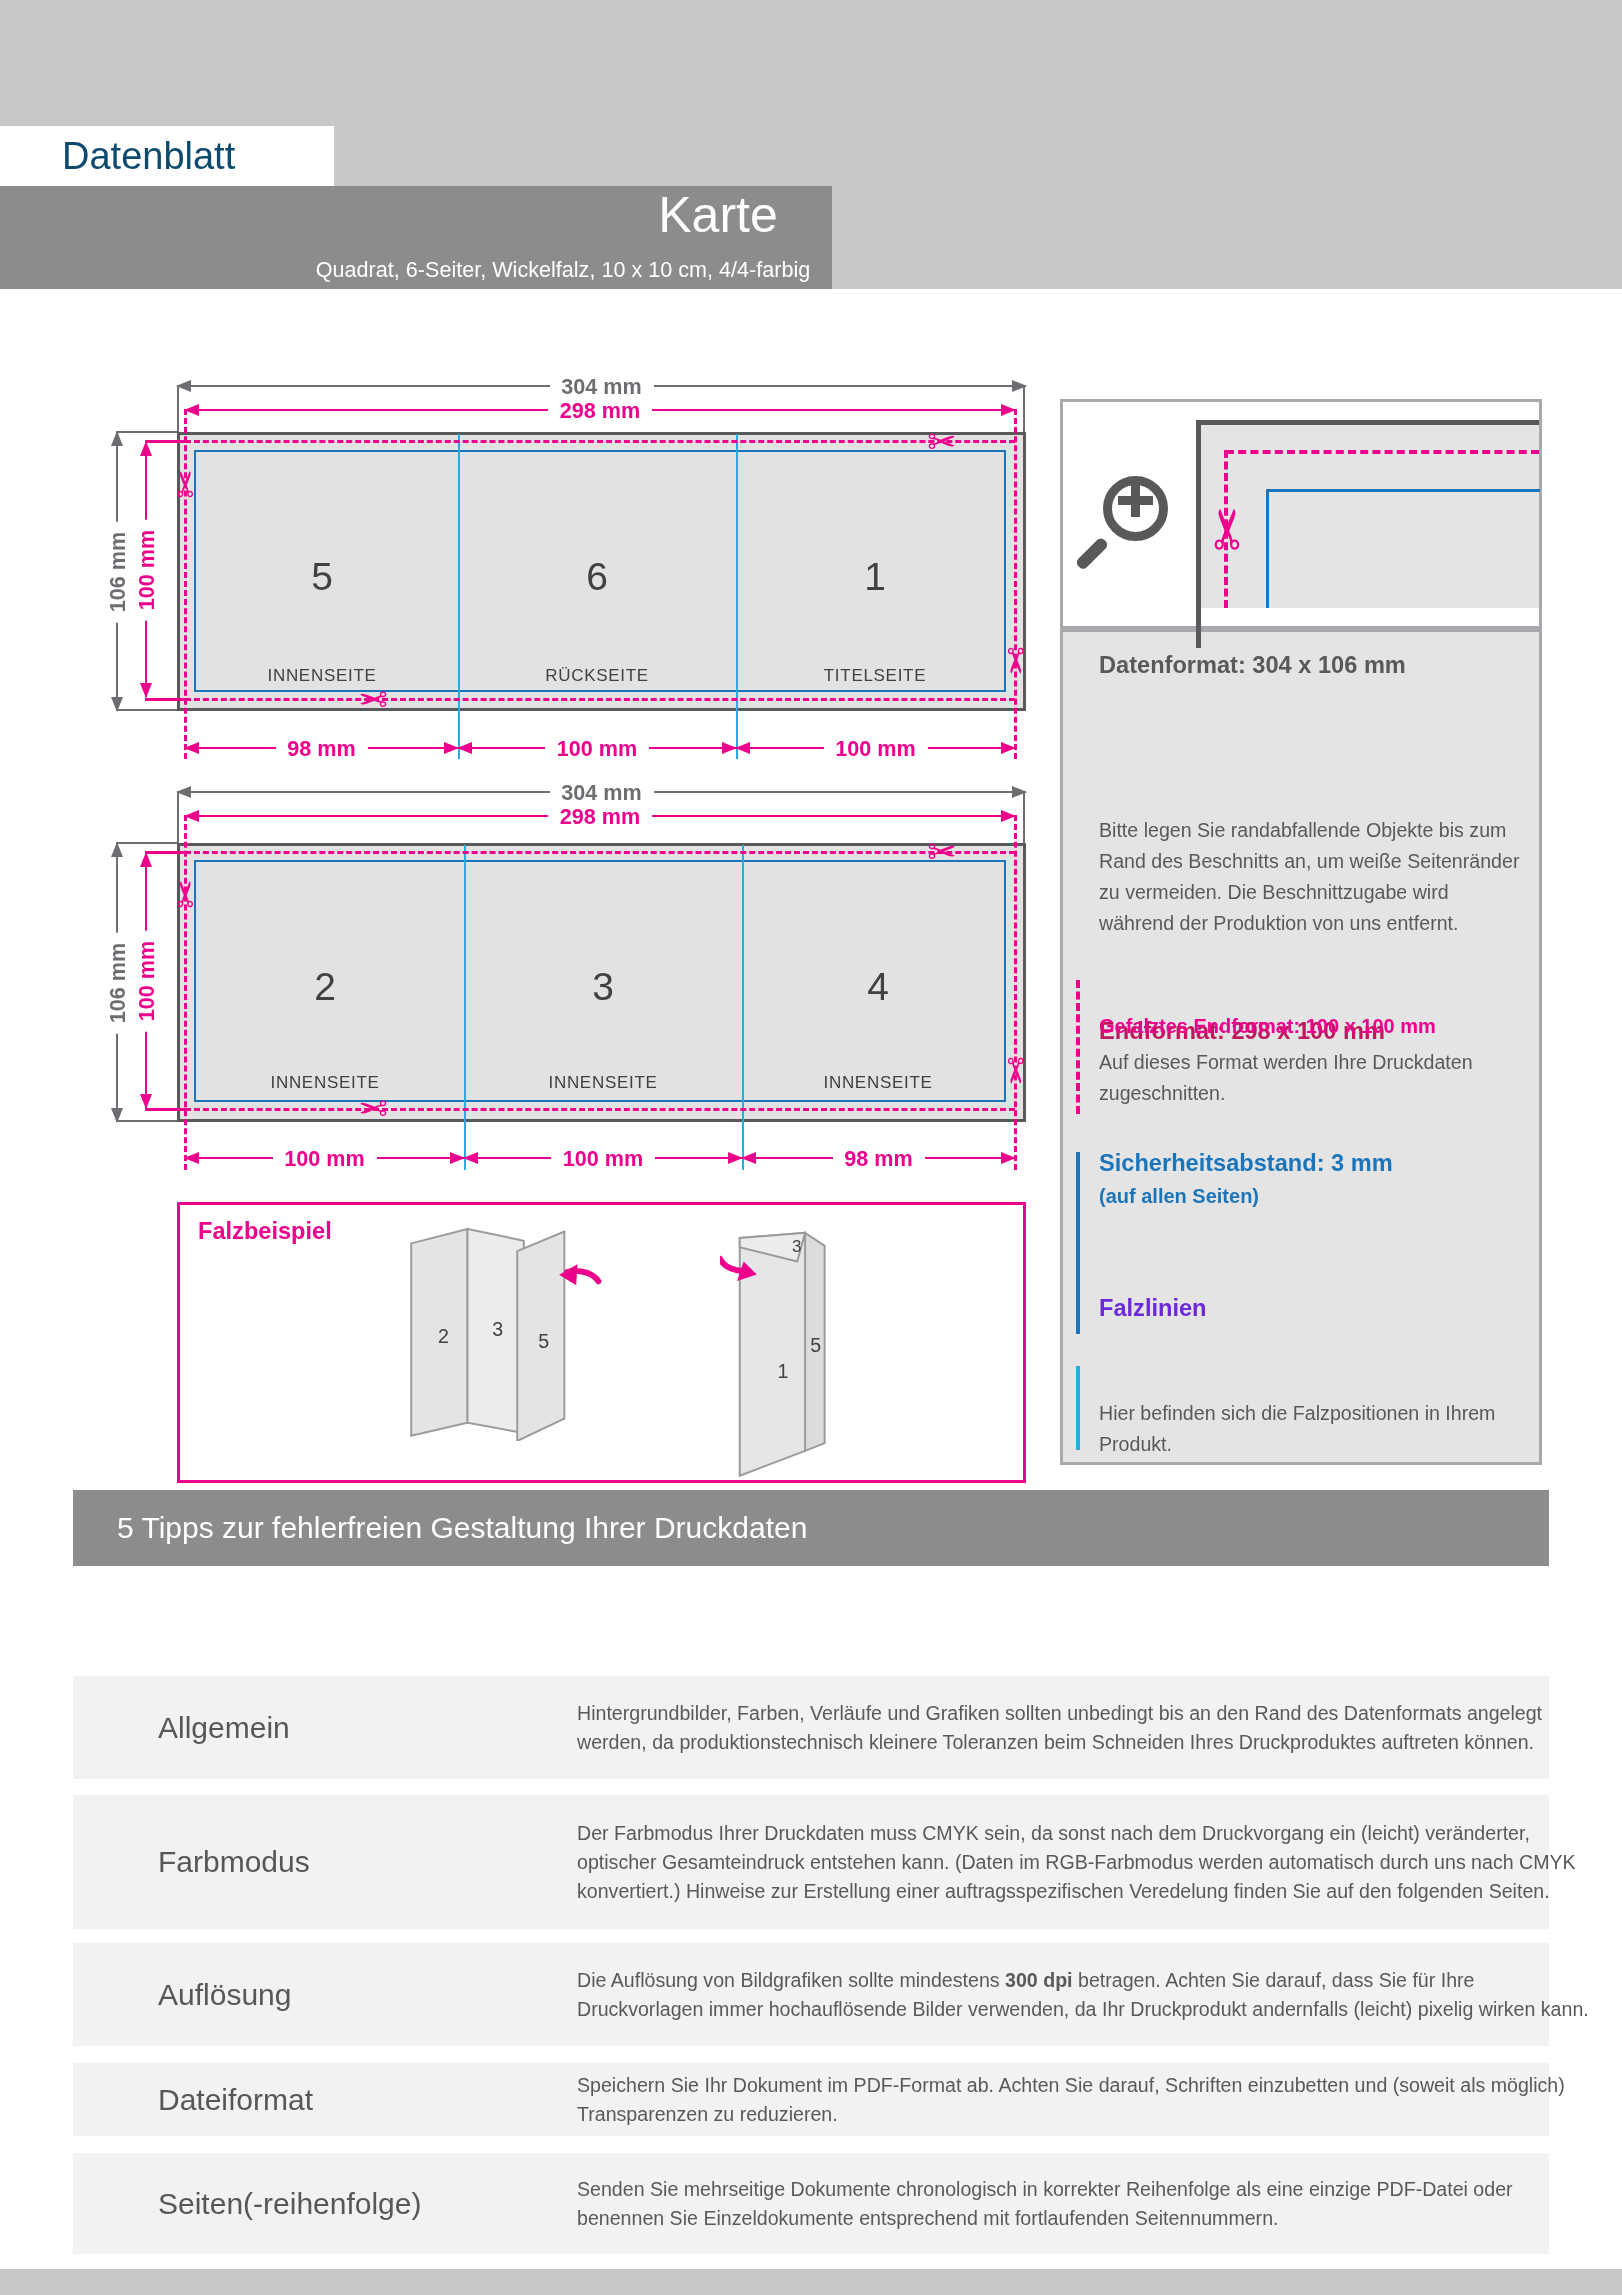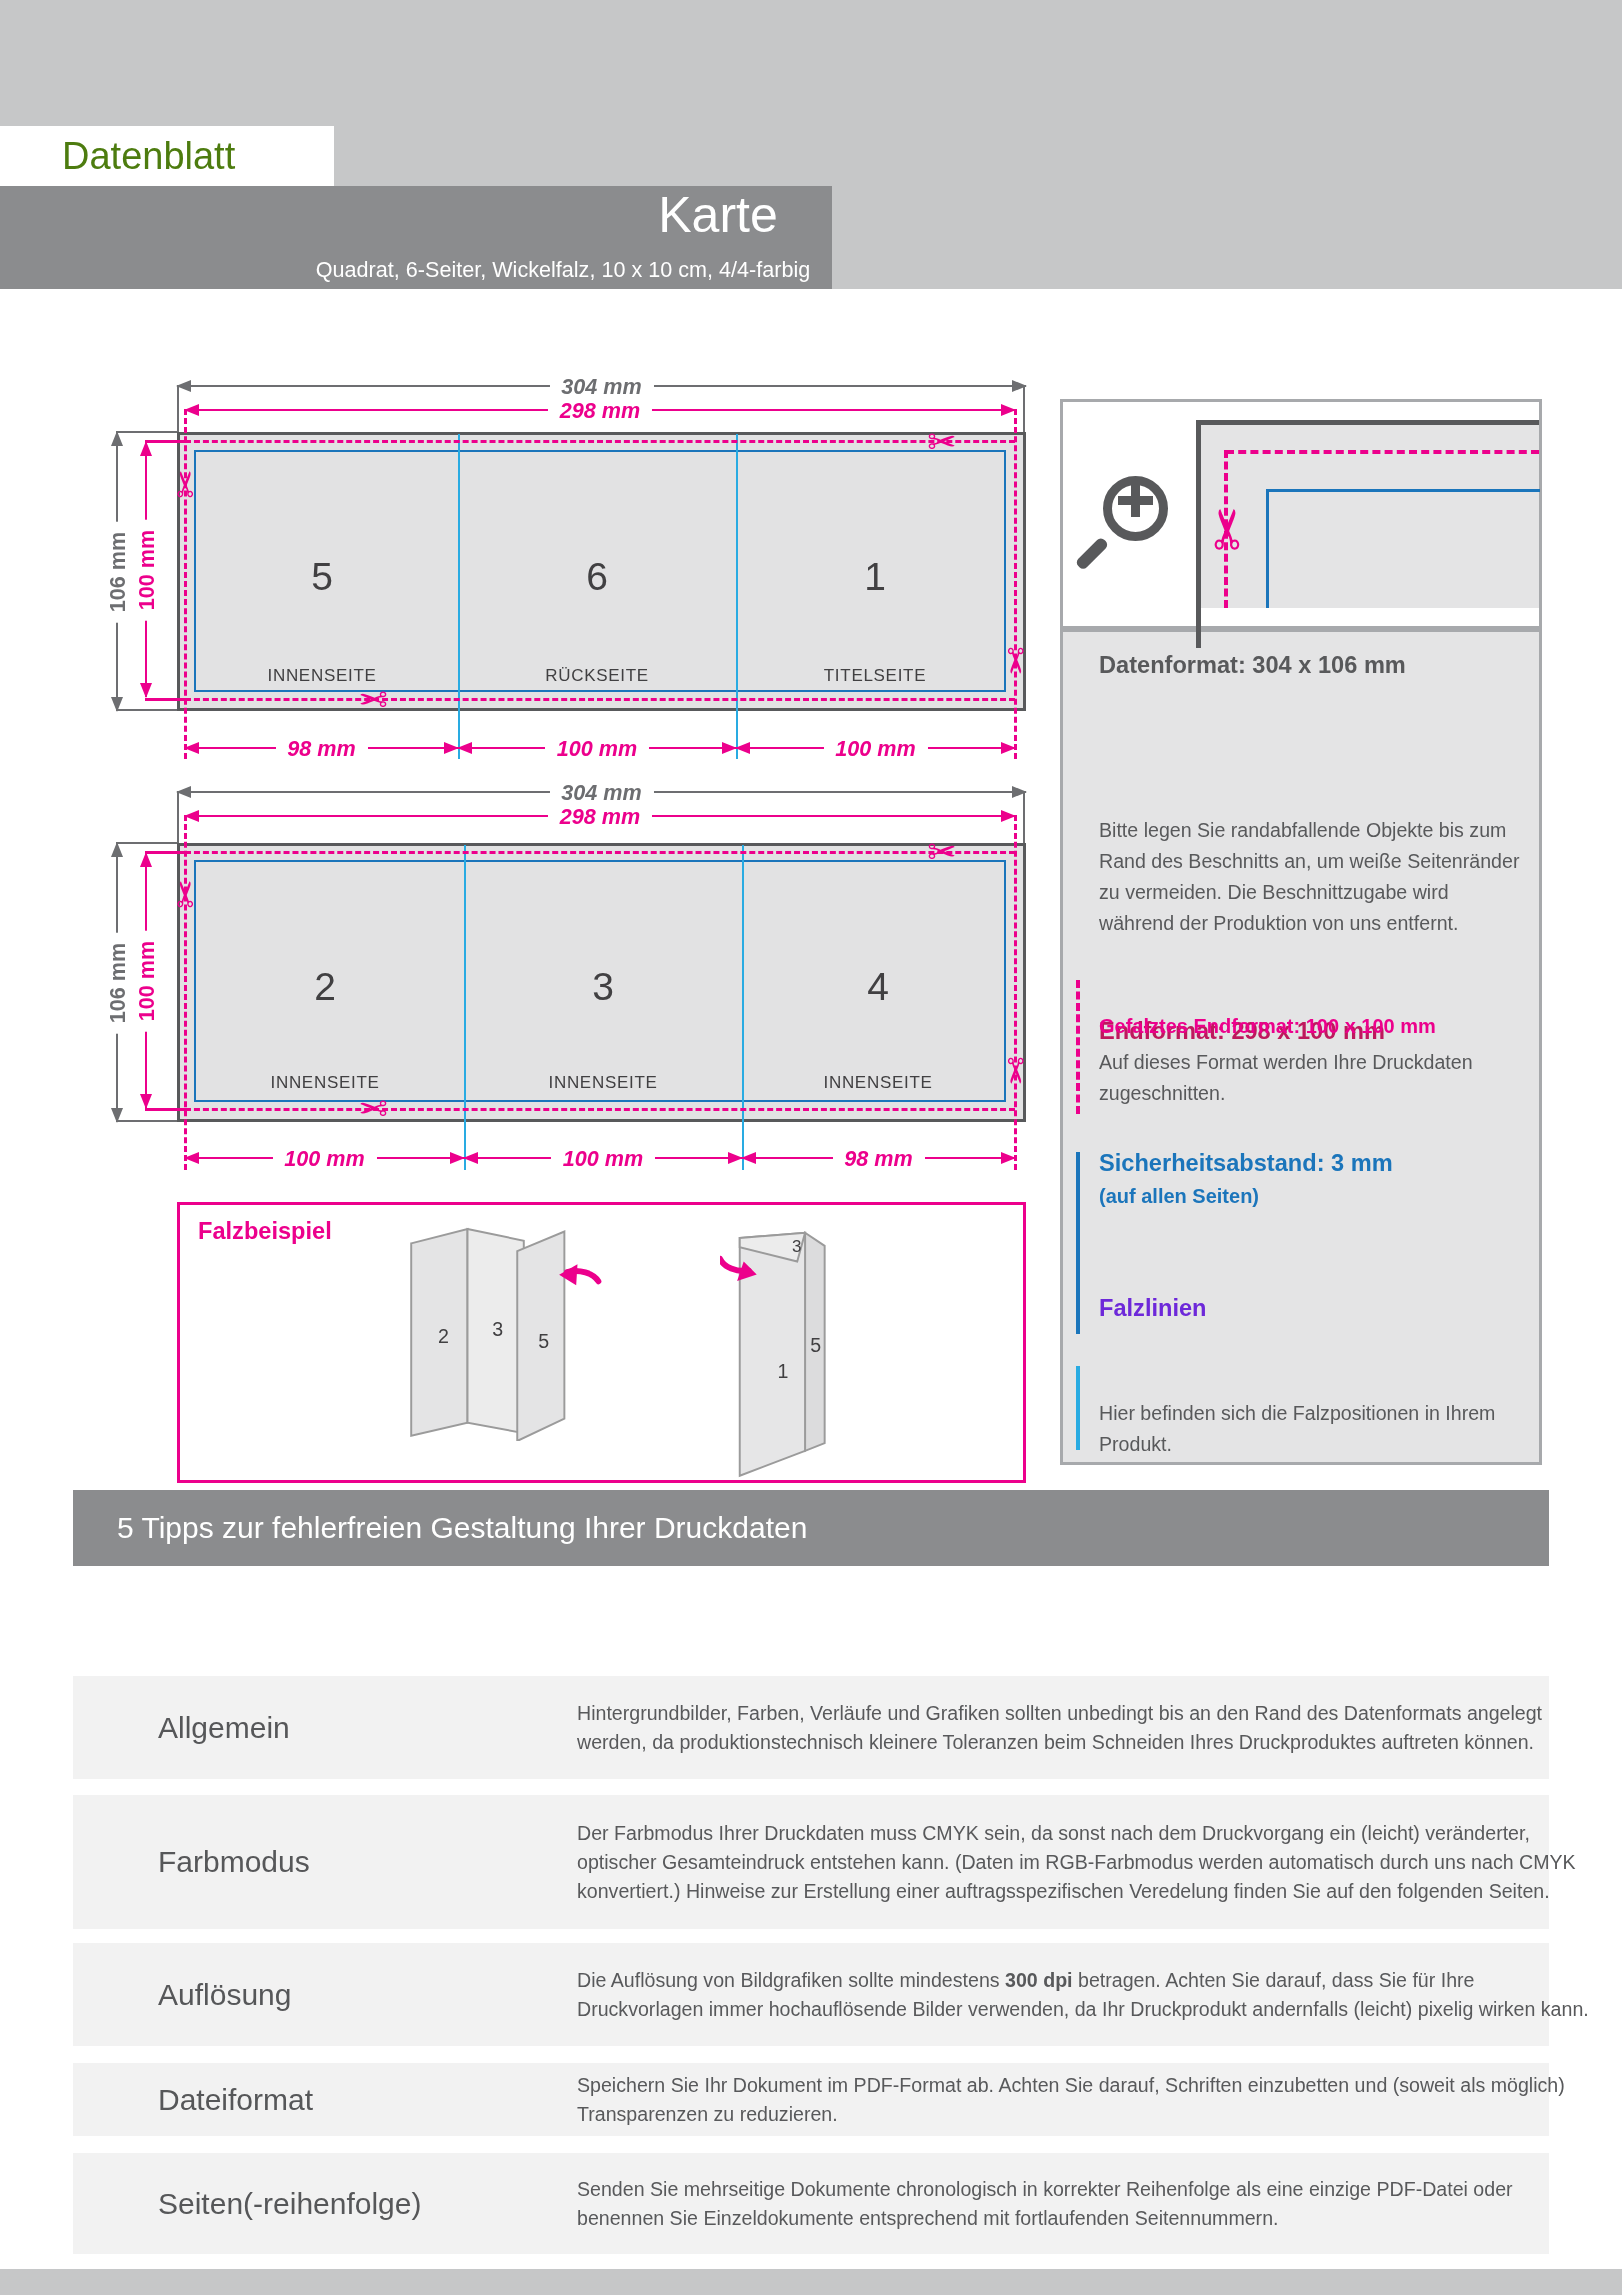--- a/index.html
+++ b/index.html
@@ -2,26 +2,26 @@
 <html style="font-size:10.5px"><head>
 <meta charset="utf-8">
 <style>
   html,body{margin:0;padding:0;background:#ffffff;}
   #page{position:relative;width:1623px;height:2295px;background:#ffffff;overflow:hidden;
         font-family:"Liberation Sans", sans-serif;color:#58595b;}
   .abs{position:absolute;}
   
   .top-bg{left:0;top:0;width:1623px;height:289px;background:#c6c7c8;}
   .datenblatt-box{left:0;top:126px;width:334px;height:61px;background:#ffffff;display:flex;align-items:center;}
-  .datenblatt-box span{font-size:38px;color:#4d7c0f;padding-left:62px;}
+  .datenblatt-box span{font-size:38px;color:#0c4a6e;padding-left:62px;}
   .karte-band{left:0;top:186px;width:832px;height:103px;background:#8b8c8e;}
   .karte-title{top:190px;left:718px;transform:translateX(-50%);color:#fff;font-size:50px;line-height:1;}
   .karte-sub{top:257px;left:563px;transform:translateX(-50%);color:#fff;font-size:21.6px;white-space:nowrap;}
   
-  .dimh{position:absolute;height:0;border-top:2px solid currentColor;font-style:italic;}
+  .dimh{position:absolute;height:0;border-top:2px solid currentColor;}
   .dimh::before{content:"";position:absolute;left:-0.7px;top:-7.2px;border-top:6.5px solid transparent;border-bottom:6.5px solid transparent;border-right:15px solid currentColor;}
   .dimh::after{content:"";position:absolute;right:-0.7px;top:-7.2px;border-top:6.5px solid transparent;border-bottom:6.5px solid transparent;border-left:15px solid currentColor;}
   .dimh>span{position:absolute;left:50%;top:50%;transform:translate(-50%,-50%);background:#fff;padding:0 11.8px;font-weight:700;font-size:21.6px;white-space:nowrap;}
   .dimv{position:absolute;width:0;border-left:2px solid currentColor;}
   .dimv::before{content:"";position:absolute;top:-0.7px;left:-7.2px;border-left:6.5px solid transparent;border-right:6.5px solid transparent;border-bottom:15px solid currentColor;}
   .dimv::after{content:"";position:absolute;bottom:-0.7px;left:-7.2px;border-left:6.5px solid transparent;border-right:6.5px solid transparent;border-top:15px solid currentColor;}
   .dimv>span{position:absolute;top:50%;left:50%;transform:translate(-50%,-50%) rotate(-90deg);background:#fff;padding:0 10.5px;font-weight:700;font-size:21.6px;white-space:nowrap;}
   .gray{color:#6d6e71;} .mag{color:#ec008c;}
   .wit{position:absolute;background:#6d6e71;}
   .card{position:absolute;background:#e2e2e3;border:3.9px solid #58595b;box-sizing:border-box;}

